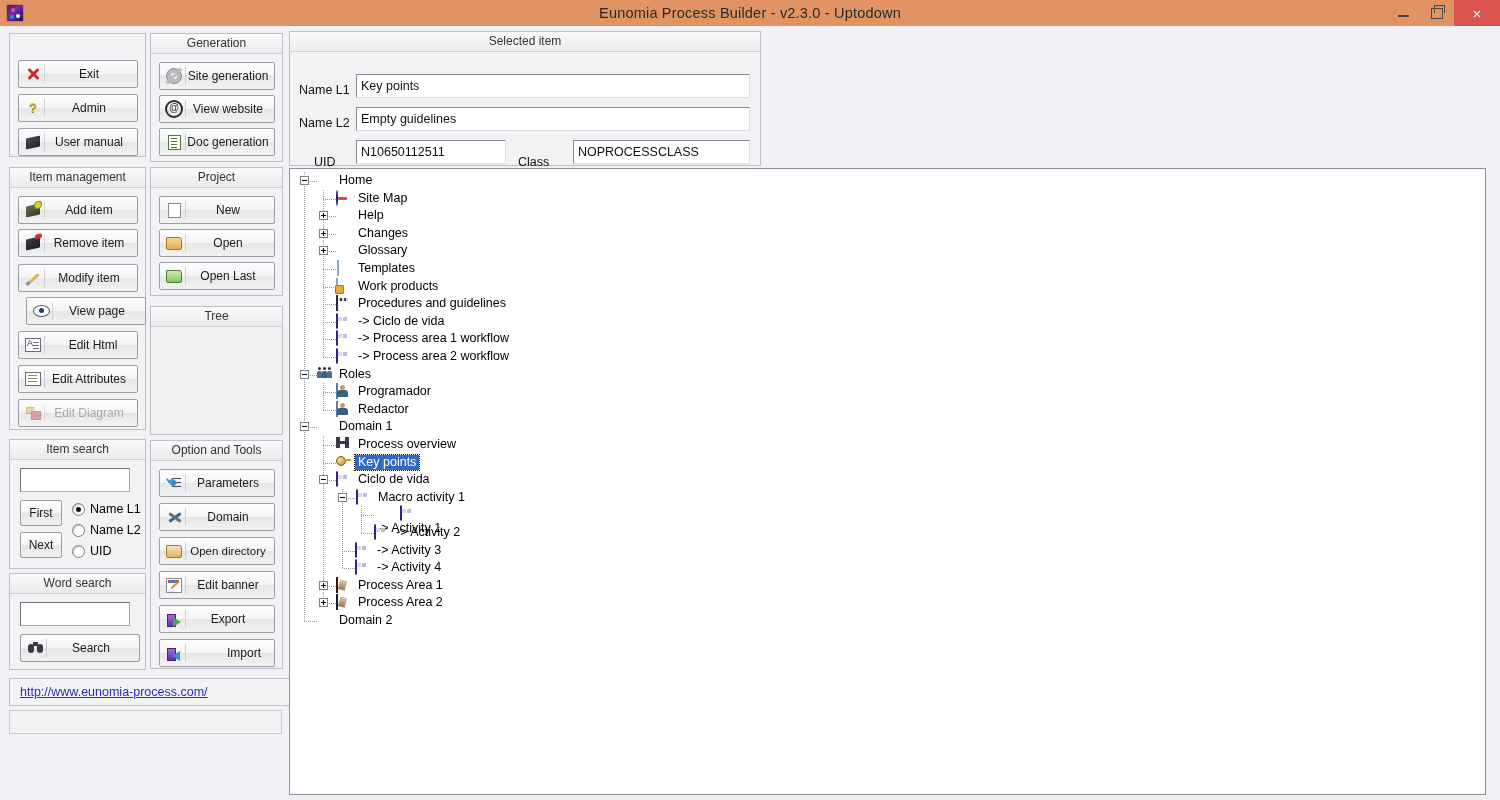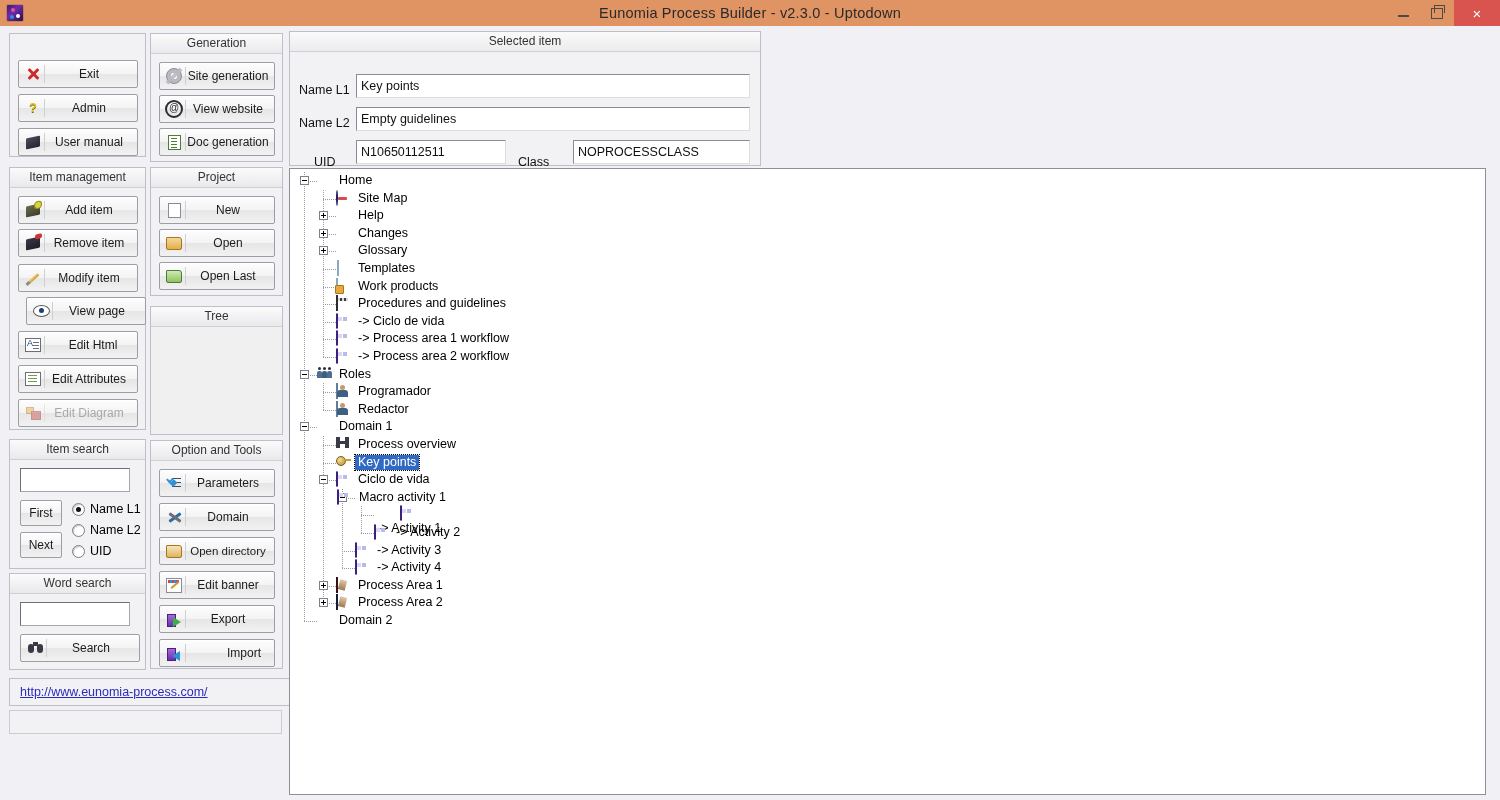--- a/index.html
+++ b/index.html
@@ -689,21 +689,21 @@
       <span class="tlab">Key points</span>
     </div>
     <div class="hline" style="left: 33px; top: 311.2px; width: 13px;"></div>
     <div class="plusbox" style="left: 29px; top: 306.2px;"></div>
     <div class="tnode" style="left: 46px; top: 302.2px;">
       <span class="tico"><span class="ic-wf"></span></span>
       <span class="tlab">Ciclo de vida</span>
     </div>
     <div class="hline" style="left: 52px; top: 328.8px; width: 13px;"></div>
     <div class="plusbox" style="left: 48px; top: 323.8px;"></div>
-    <div class="tnode" style="left: 47px; top: 319.8px;">
+    <div class="tnode" style="left: 66px; top: 319.8px;">
       <span class="tico"><span class="ic-wf"></span></span>
       <span class="tlab">Macro activity 1</span>
     </div>
     <div class="hline" style="left: 71px; top: 346.4px; width: 13px;"></div>
     <div class="tnode" style="left: 84px; top: 337.4px; flex-direction: column;">
       <span class="tico"><span class="ic-wf"></span></span>
       <span class="tlab">-&gt; Activity 1</span>
     </div>
     <div class="hline" style="left: 71px; top: 364px; width: 13px;"></div>
     <div class="tnode" style="left: 84px; top: 355px;">

